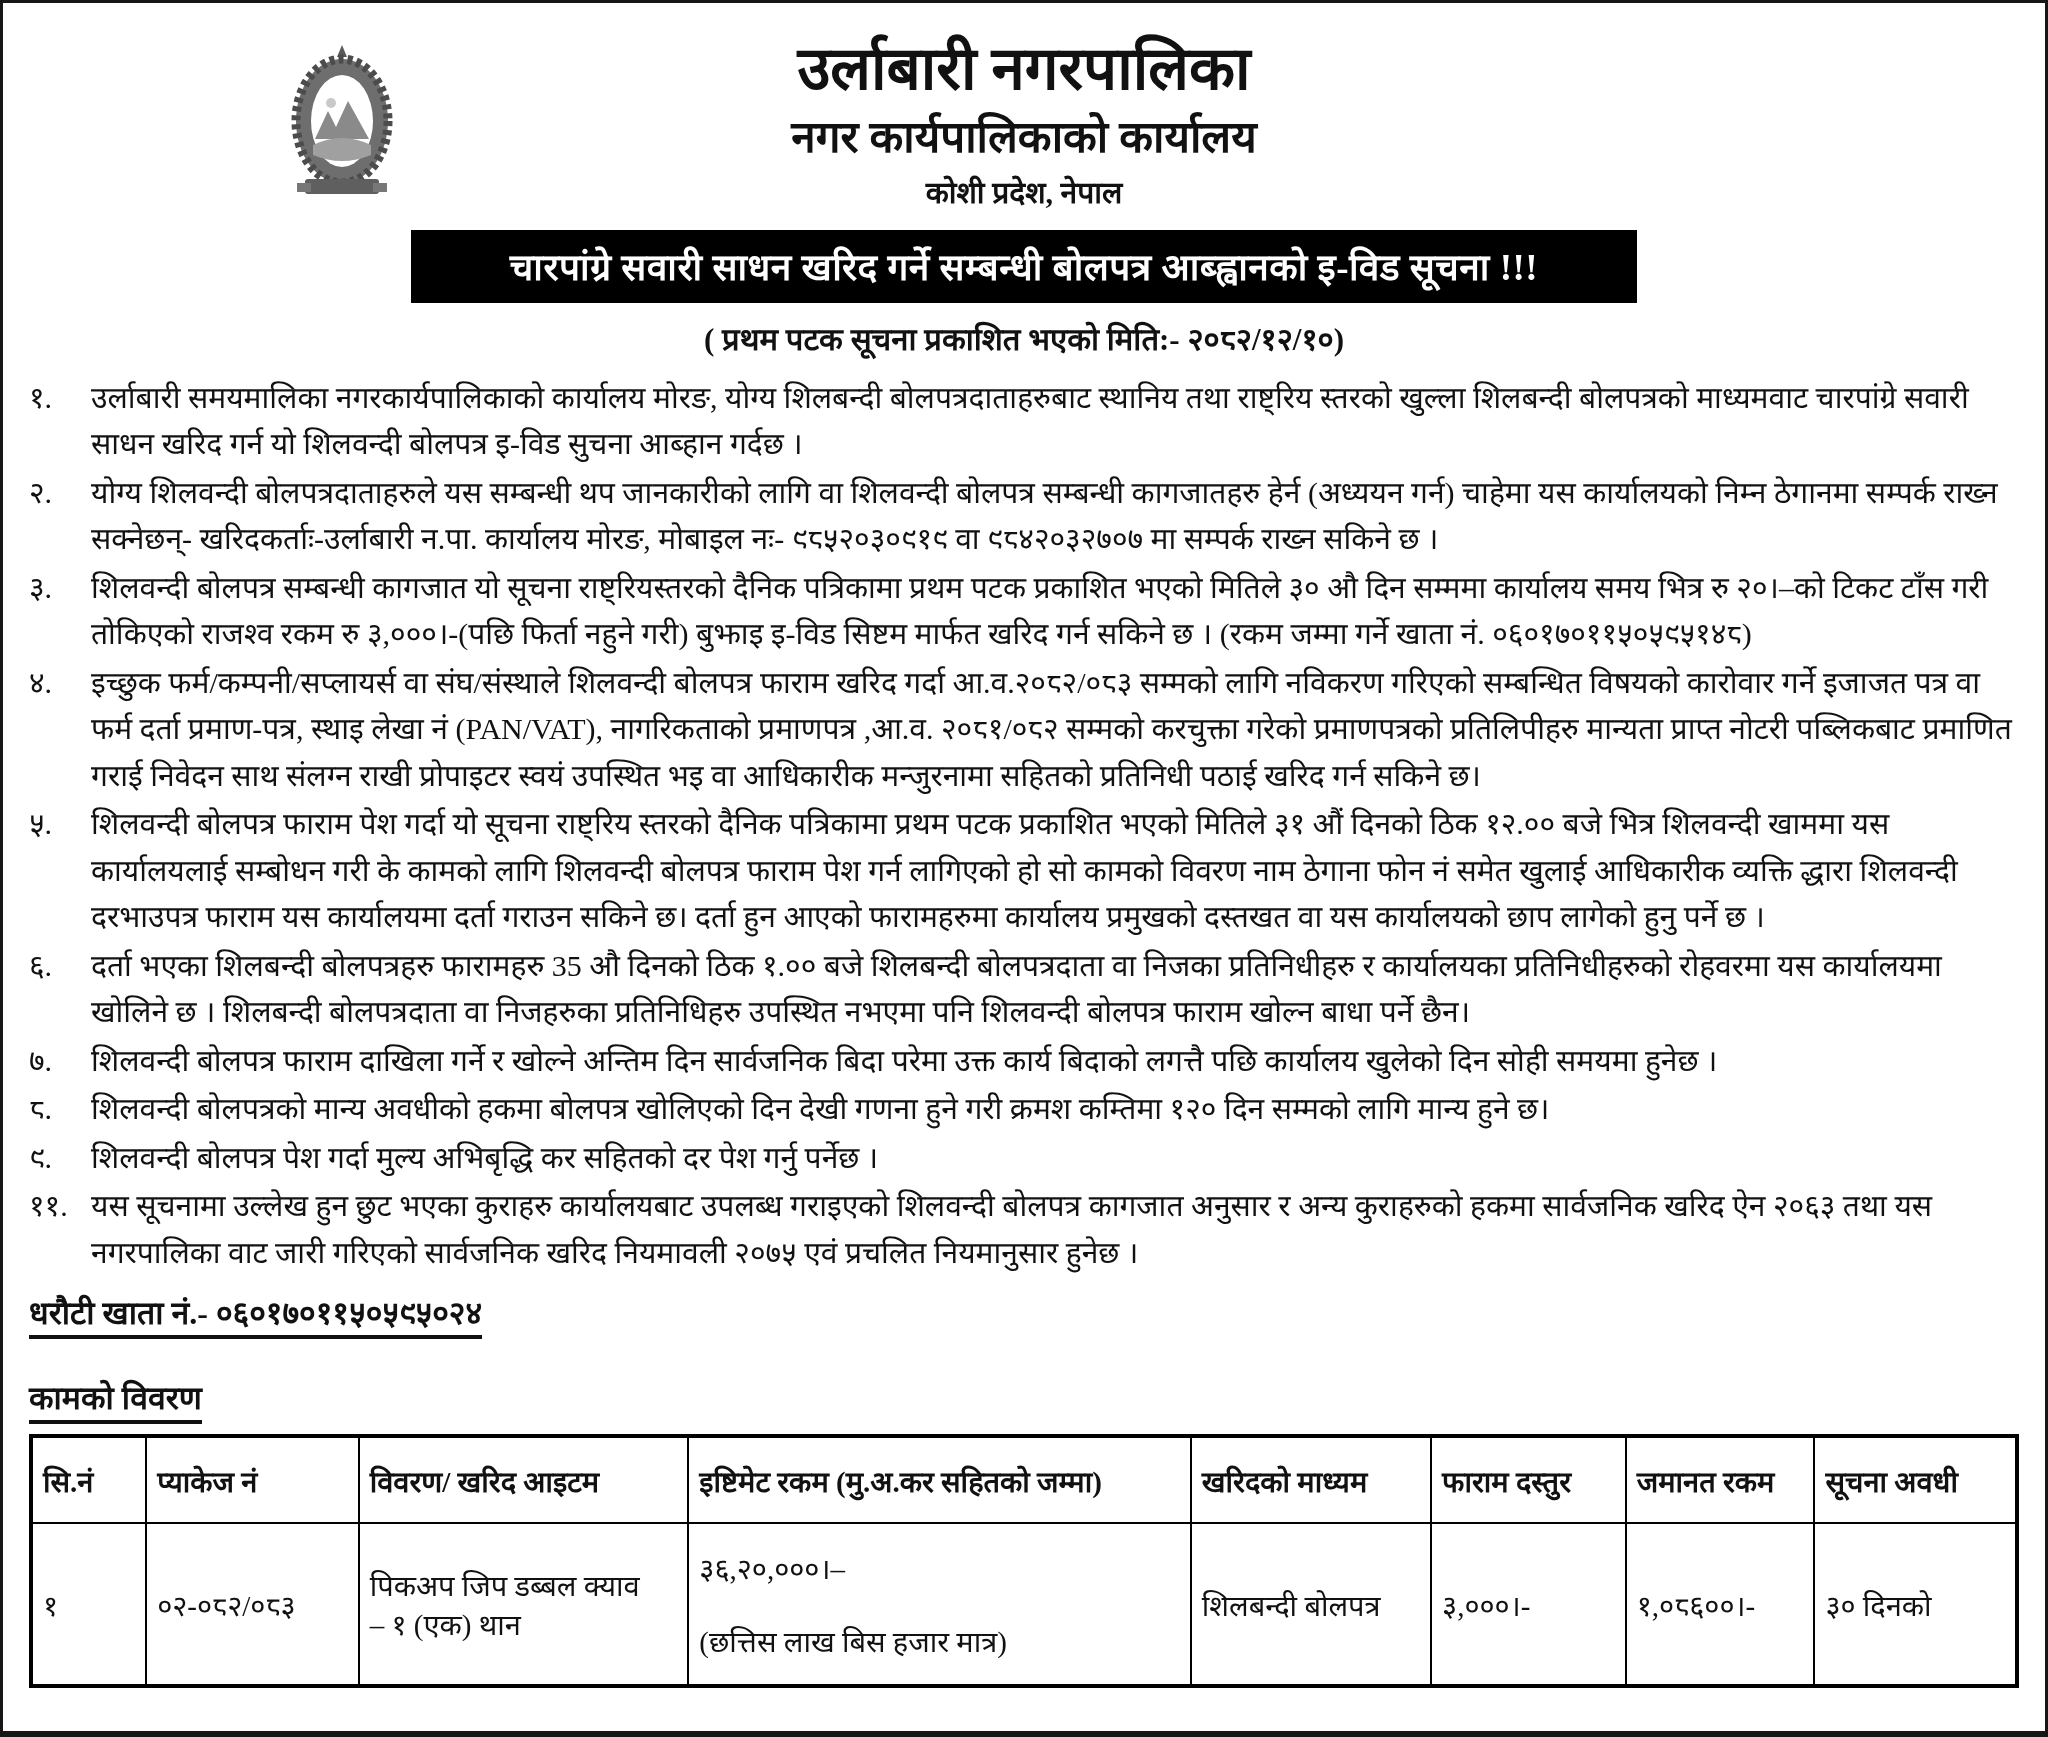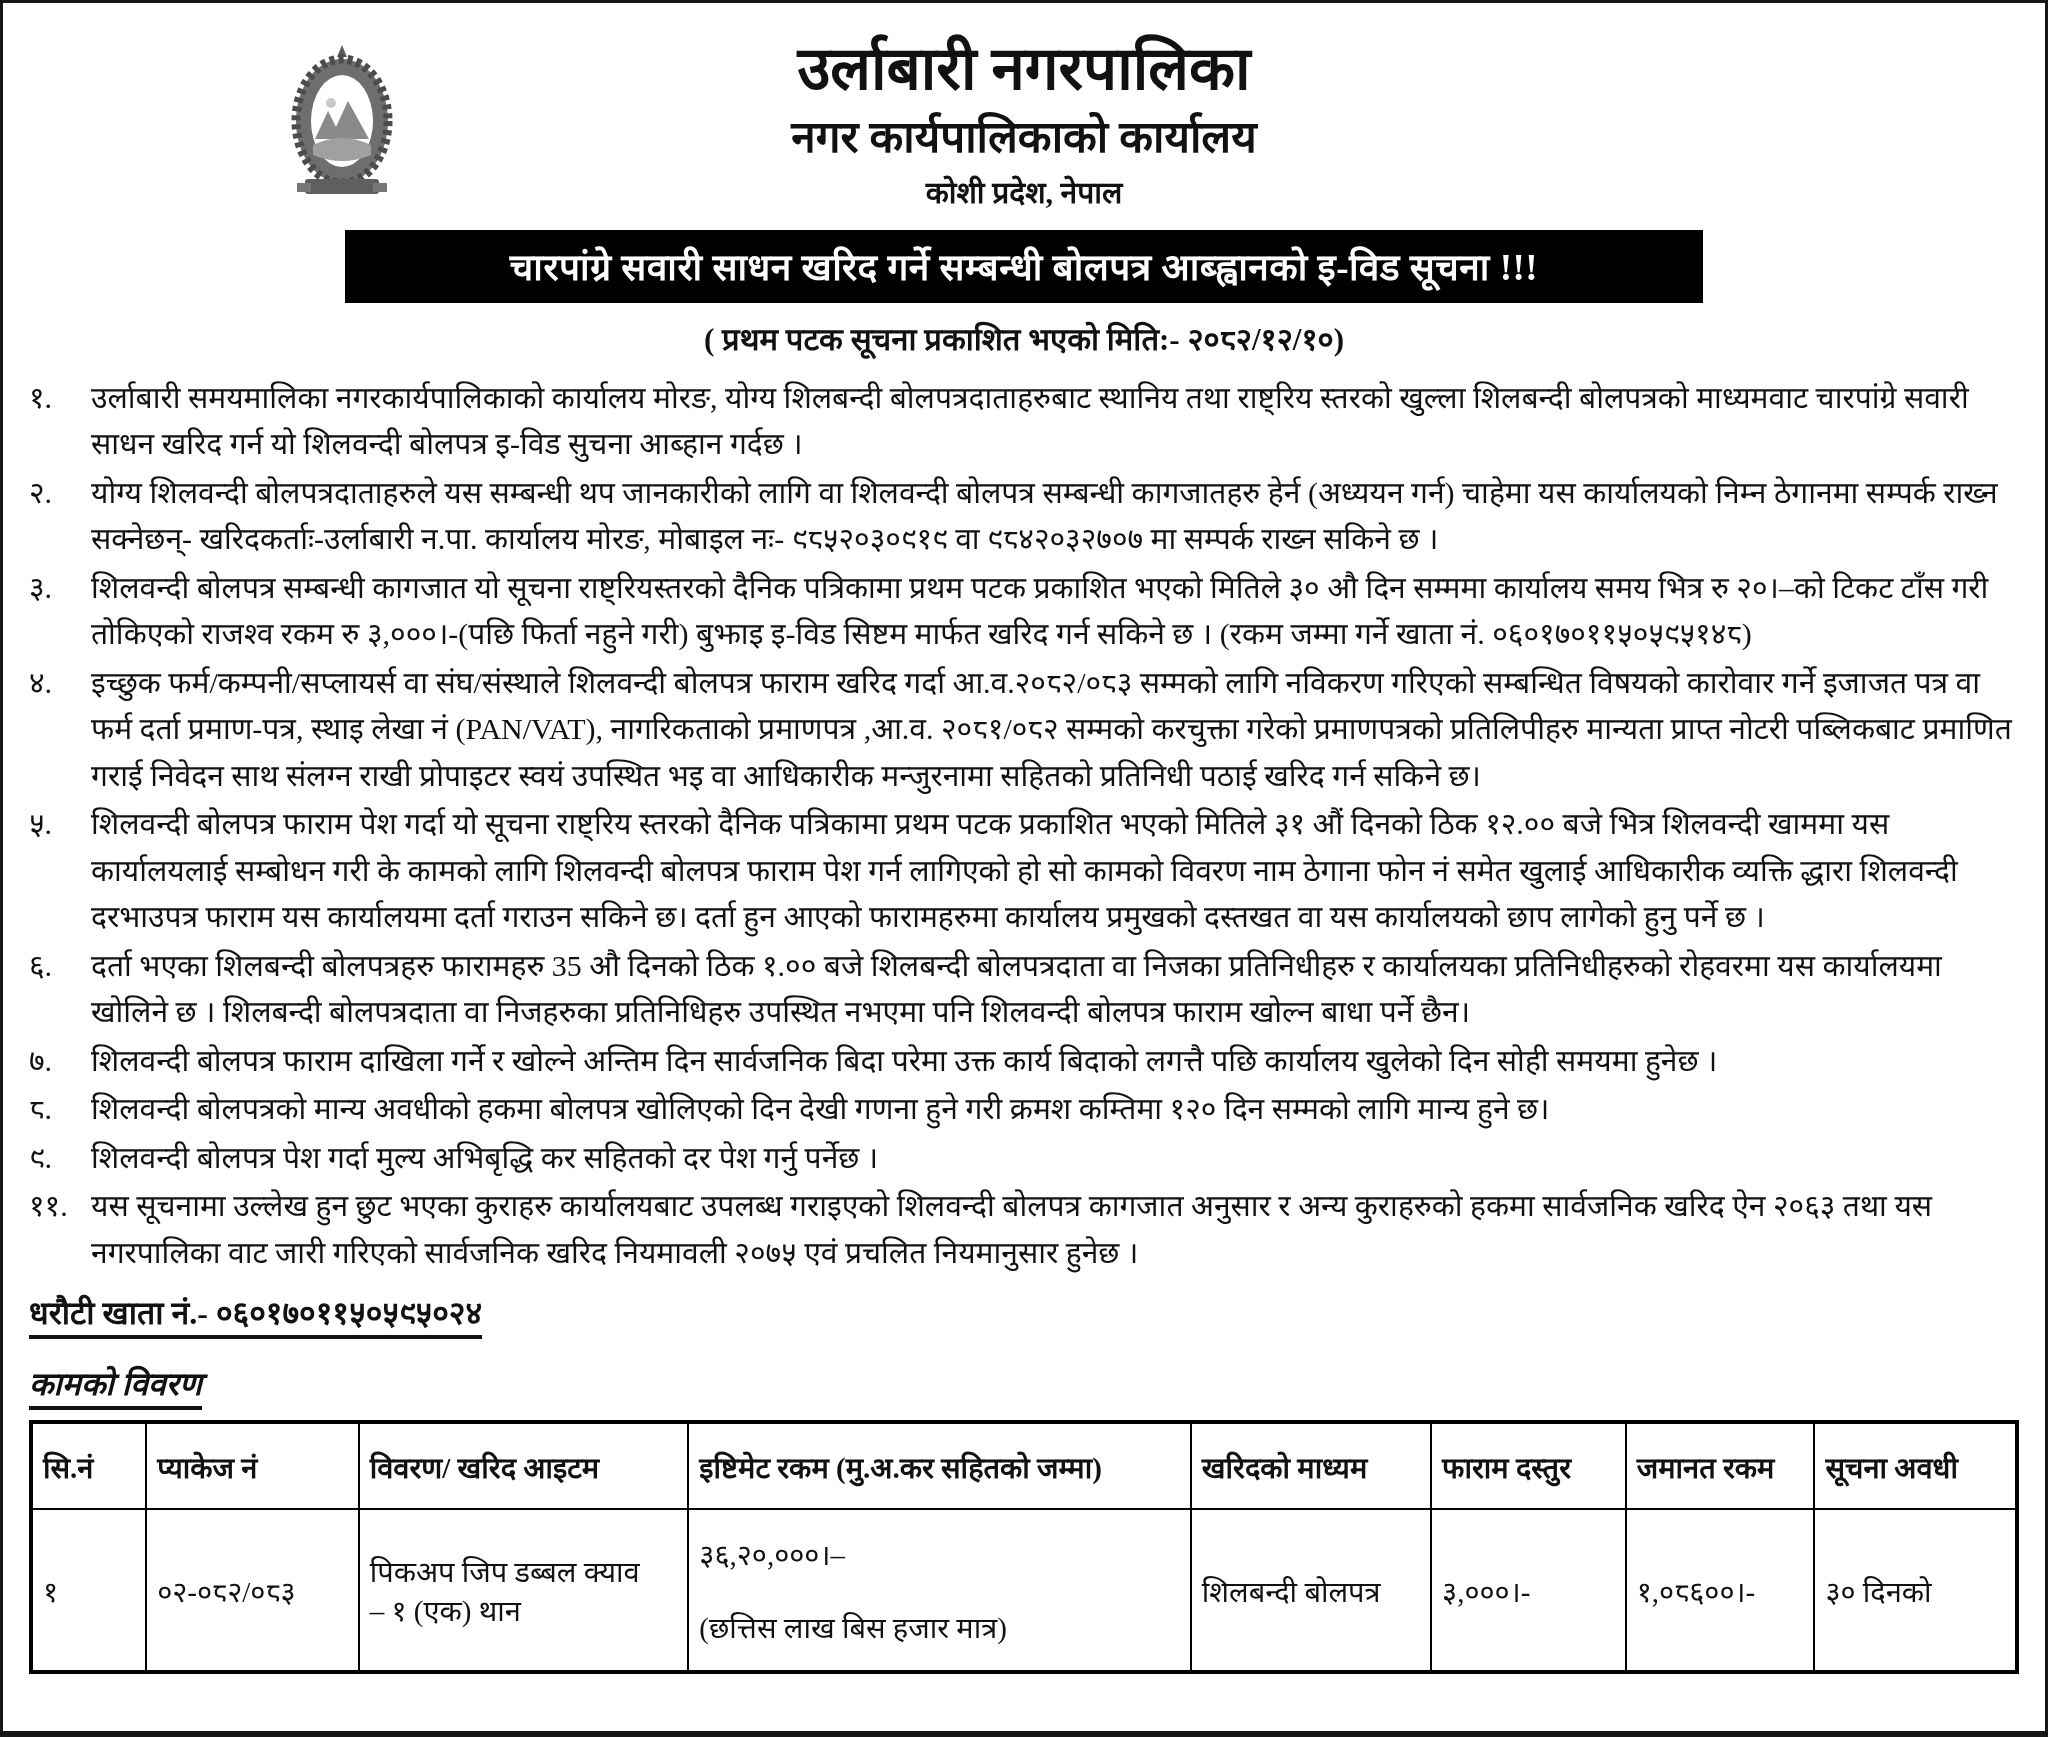--- a/index.html
+++ b/index.html
@@ -17,39 +17,39 @@
   .logo {
     position:absolute; left:258px; top:8px; width:110px; height:166px;
   }
   .hdr-title   { font-size:60px; font-weight:bold; line-height:1.15; margin:18px 0 0 0; }
   .hdr-office  { font-size:44px; font-weight:bold; line-height:1.2; margin:8px 0 0 0; }
   .hdr-addr1   { font-size:30px; font-weight:bold; margin-top:10px; }
   .hdr-addr2   { font-size:30px; font-weight:bold; margin-top:6px; }
 
   
   .banner {
-    margin:18px auto 0 auto; width:1358px; background:#000; color:#fff;
+    margin:18px auto 0 auto; width:1226px; background:#000; color:#fff;
     font-size:37px; font-weight:bold; text-align:center;
     padding:10px 0 12px 0; letter-spacing:0.5px;
   }
   .date-line { text-align:center; font-size:31px; font-weight:bold; margin-top:14px; }
 
   
   .items { margin-top:16px; font-size:30px; line-height:1.55; }
   .item  { display:flex; align-items:flex-start; margin-top:2px; }
   .item .num { flex:0 0 62px; white-space:nowrap; }
   .item .txt { flex:1 1 auto; }
 
   .deposit {
     margin-top:14px; font-size:32px; font-weight:bold;
     display:inline-block; border-bottom:4px solid #111; padding-bottom:2px;
   }
   .work-head {
-    margin-top:22px; font-size:32px; font-weight:bold;
-    display:inline-block; border-bottom:4px solid #111; padding-bottom:2px;font-style:italic;
+    margin-top:36px; font-size:32px; font-weight:bold;
+    display:inline-block; border-bottom:4px solid #111; padding-bottom:2px;
   }
 
   
   table.work {
     width:100%; margin-top:10px; border-collapse:collapse;
     border:4px solid #000; table-layout:fixed;
   }
   table.work th, table.work td {
     border:2px solid #000; padding:6px 10px; vertical-align:middle;
     font-size:29px; overflow:hidden;

